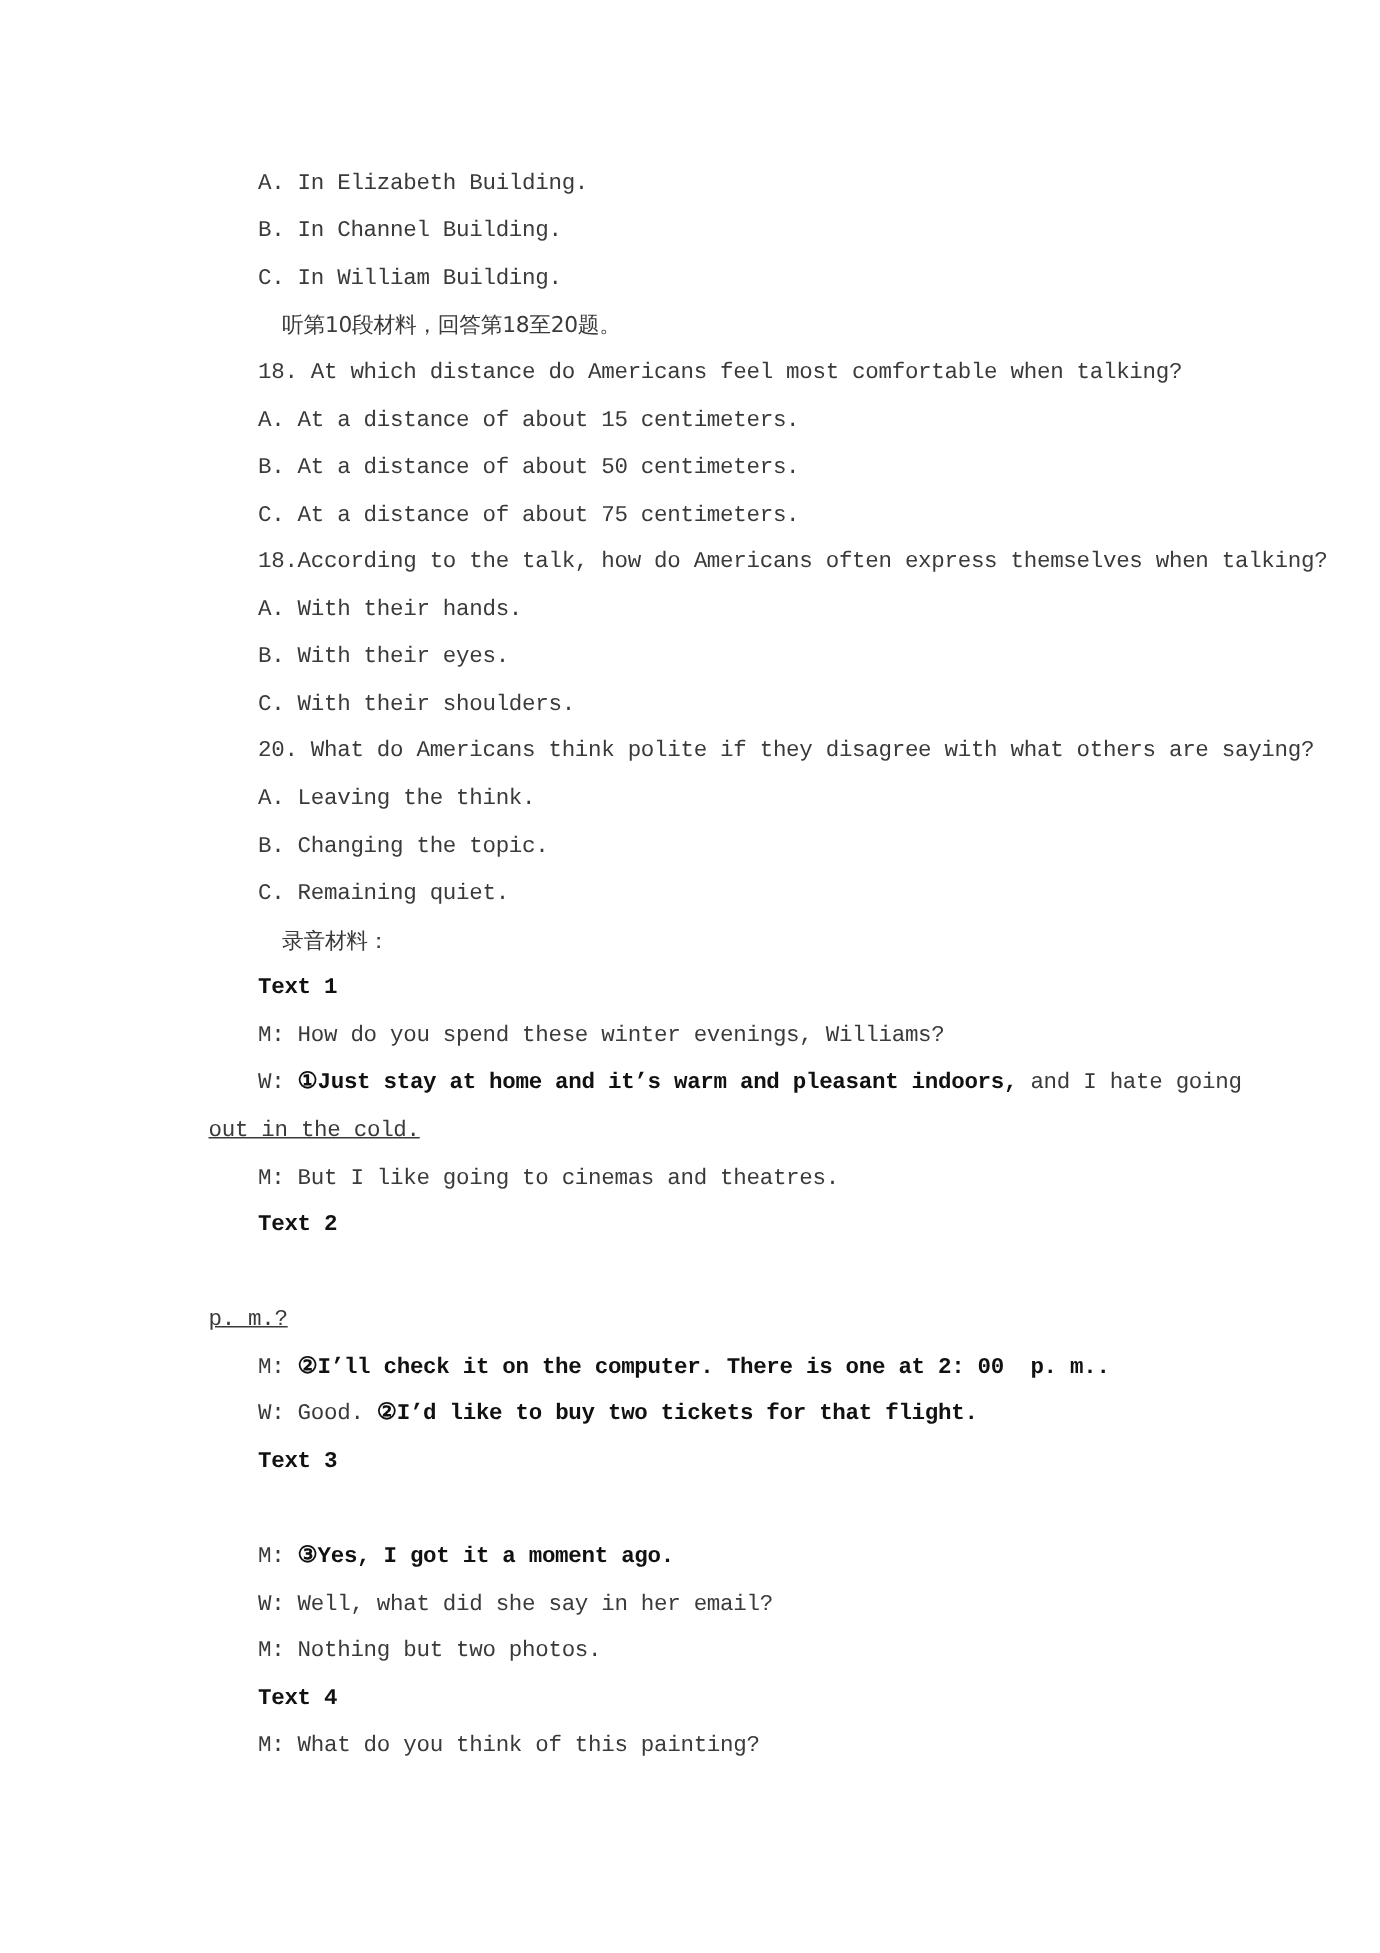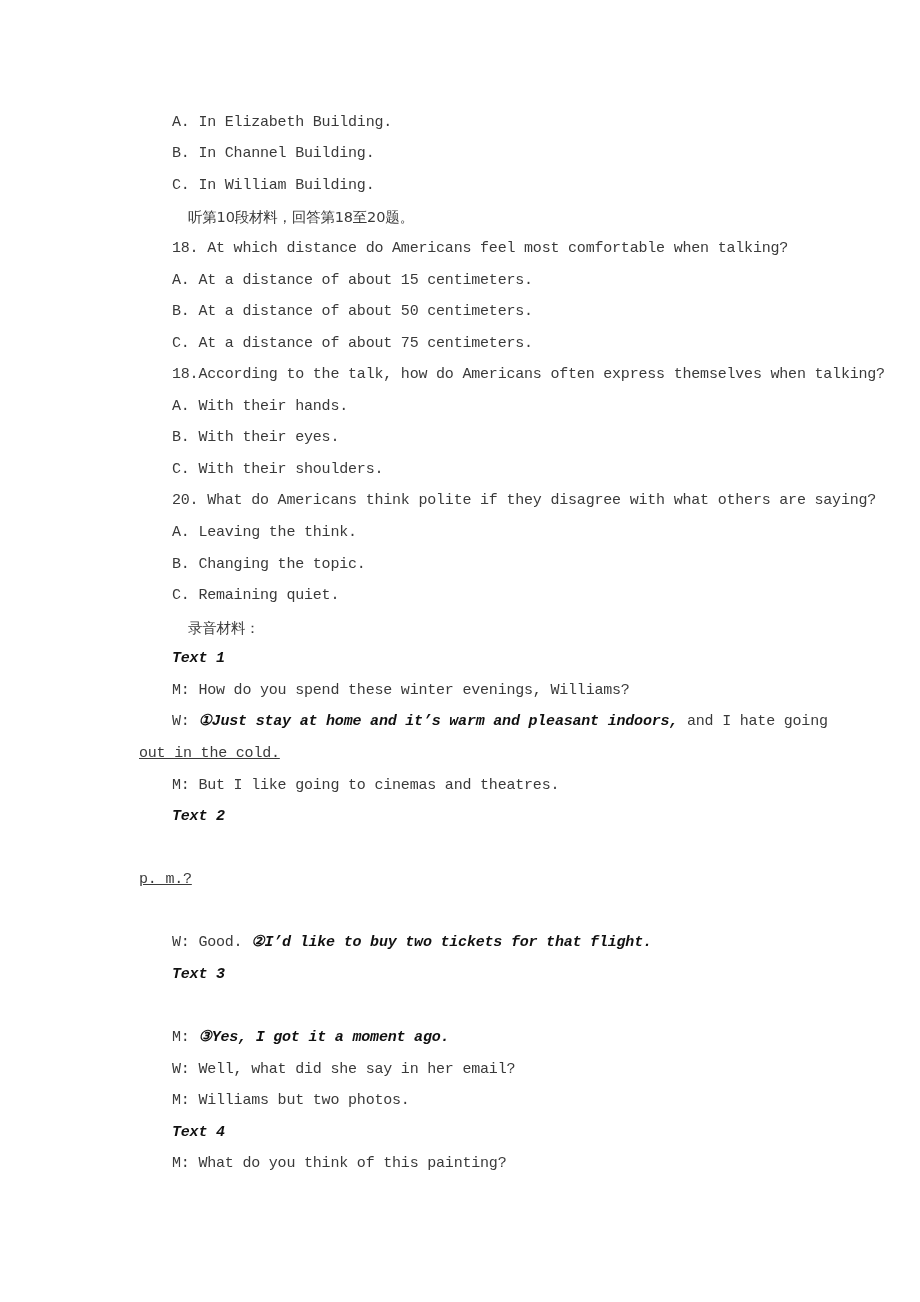--- a/index.html
+++ b/index.html
@@ -1,21 +1,21 @@
 <!DOCTYPE html>
 <html><head>
 <meta charset="utf-8">
 <style>
   html, body { margin: 0; padding: 0; background: #ffffff; }
   body { width: 920px; height: 1302px; position: relative; overflow: hidden;
          font-family: "Liberation Mono", "DejaVu Sans Mono", monospace; color: #333; }
   .page { position: absolute; left: 0; top: 0; width: 920px; height: 1124px; }
   .line { position: absolute; left: 172px; font-size: 15px; line-height: 18px; white-space: pre; color: #3a3a3a; letter-spacing: -0.2px; }
   .line.wrap { left: 139px; text-decoration: underline; }
-  .bold { font-weight: bold; color: #111; font-style: italic; }
+  .bold { font-weight: bold; color: #111; }
   .cn { font-family: "DejaVu Sans", sans-serif; font-size: 14.5px; margin-left: 16px; }
 </style>
 </head>
 <body>
 
 <div class="page">
   <div class="line" style="top:114px">A. In Elizabeth Building.</div>
   <div class="line" style="top:145px">B. In Channel Building.</div>
   <div class="line" style="top:177px">C. In William Building.</div>
   <div class="line cn" style="top:208px">听第10段材料，回答第18至20题。</div>
@@ -32,20 +32,21 @@
   <div class="line" style="top:556px">B. Changing the topic.</div>
   <div class="line" style="top:587px">C. Remaining quiet.</div>
   <div class="line cn" style="top:619px">录音材料：</div>
   <div class="line bold" style="top:650px">Text 1</div>
   <div class="line" style="top:682px">M: How do you spend these winter evenings, Williams?</div>
   <div class="line" style="top:713px"><span>W: </span><span class="bold">①Just stay at home and it’s warm and pleasant indoors,</span><span> and I hate going</span></div>
   <div class="line wrap" style="top:745px">out in the cold.</div>
   <div class="line" style="top:777px">M: But I like going to cinemas and theatres.</div>
   <div class="line bold" style="top:808px">Text 2</div>
   <div class="line wrap" style="top:871px">p. m.?</div>
+  <div class="line" style="top:903px"><span>M: </span><span class="bold">②I’ll check it on the computer. There is one at 2: 00  p. m..</span></div>
   <div class="line" style="top:934px"><span>W: Good. </span><span class="bold">②I’d like to buy two tickets for that flight.</span></div>
   <div class="line bold" style="top:966px">Text 3</div>
   <div class="line" style="top:1029px"><span>M: </span><span class="bold">③Yes, I got it a moment ago.</span></div>
   <div class="line" style="top:1061px">W: Well, what did she say in her email?</div>
-  <div class="line" style="top:1092px">M: Williams but two photos.</div>
+  <div class="line" style="top:1092px">M: Nothing but two photos.</div>
   <div class="line bold" style="top:1124px">Text 4</div>
   <div class="line" style="top:1155px">M: What do you think of this painting?</div>
 </div>
 
 </body></html>

